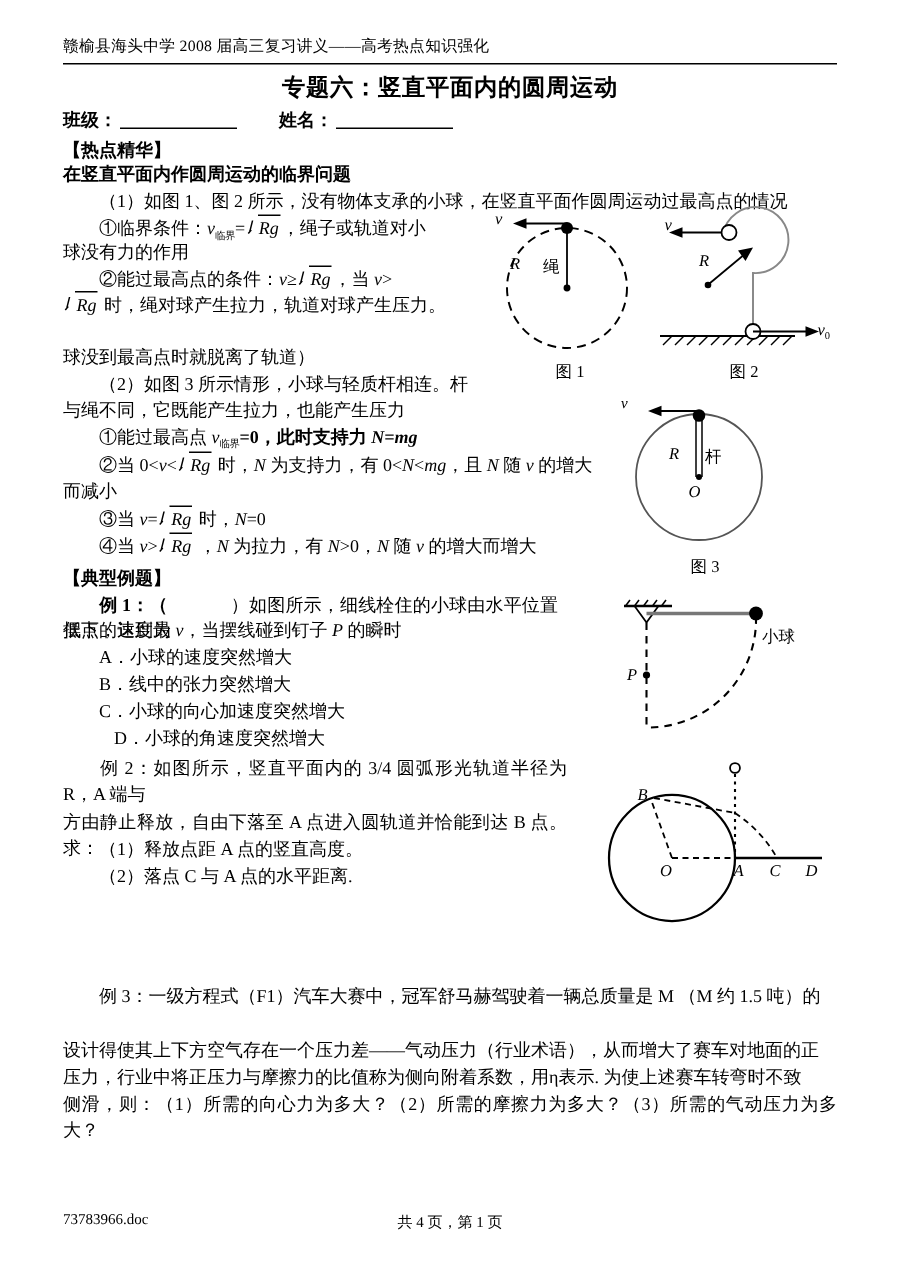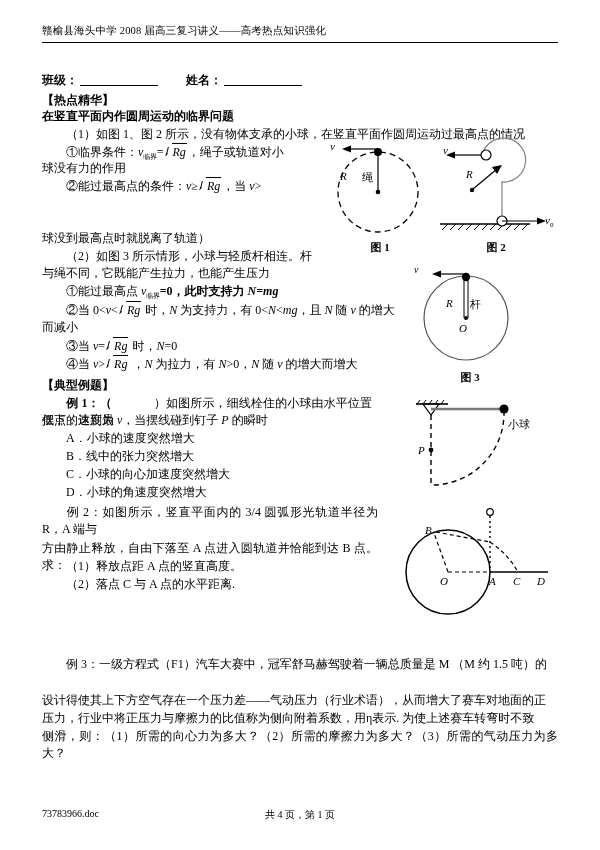--- a/index.html
+++ b/index.html
@@ -117,21 +117,20 @@
     font-style: italic;
   }
 
   
   .fig { position: absolute; }
   .figcap {
     position: absolute;
     font-size: 11px;
     text-align: center;
     font-family: "Liberation Serif", serif;
-    font-weight: bold;
   }
   .footer {
     position: absolute;
     top: 808px;
     left: 42px;
     width: 516px;
     font-size: 10px;
   }
   .footer .left { position: absolute; left: 0; top: 0; }
   .footer .center { position: absolute; left: 0; top: 0; width: 516px; text-align: center; }
@@ -139,38 +138,42 @@
   .mathrow { white-space: nowrap; }
 </style>
 </head>
 <body>
 
 <div class="page">
 
   <div class="header">赣榆县海头中学 2008 届高三复习讲义——高考热点知识强化</div>
   <div class="header-rule"></div>
 
+  <div class="title">专题六：竖直平面内的圆周运动</div>
 
   <div class="name-row">
     <span>班级：</span><span class="blank"></span><span class="gap"></span><span>姓名：</span><span class="blank"></span>
   </div>
 
   <div class="sec-head" style="left:42px; top:92px;">【热点精华】</div>
   <div class="sec-head" style="left:42px; top:108px;">在竖直平面内作圆周运动的临界问题</div>
 
   <div class="bodytext ind1" style="left:42px; top:126px; width:516px;">（1）如图 1、图 2 所示，没有物体支承的小球，在竖直平面作圆周运动过最高点的情况</div>
 
   <div class="bodytext" style="left:42px; top:143px; width:290px;">
     <span style="display:inline-block;width:24px"></span><span>①临界条件：</span><span class="it">v</span><span class="sub">临界</span><span>=</span><span class="sqrt"><span class="rad">Rg</span></span><span>，绳子或轨道对小</span>
   </div>
   <div class="bodytext" style="left:42px; top:160px; width:290px;">球没有力的作用</div>
 
   <div class="bodytext" style="left:42px; top:177px; width:300px;">
     <span style="display:inline-block;width:24px"></span><span>②能过最高点的条件：</span><span class="it">v</span><span>≥</span><span class="sqrt"><span class="rad">Rg</span></span><span>，当 </span><span class="it">v</span><span>&gt;</span>
   </div>
+  <div class="bodytext" style="left:42px; top:194px; width:310px;">
+    <span class="sqrt"><span class="rad">Rg</span></span><span> 时，绳对球产生拉力，轨道对球产生压力。</span>
+  </div>
 
   <div class="bodytext" style="left:42px; top:230px; width:300px;">球没到最高点时就脱离了轨道）</div>
 
   <div class="bodytext" style="left:42px; top:248px; width:300px;">
     <span style="display:inline-block;width:24px"></span><span>（2）如图 3 所示情形，小球与轻质杆相连。杆</span>
   </div>
   <div class="bodytext" style="left:42px; top:265px; width:300px;">与绳不同，它既能产生拉力，也能产生压力</div>
 
   <div class="bodytext" style="left:42px; top:283px; width:300px;">
     <span style="display:inline-block;width:24px"></span><span>①能过最高点 </span><span class="it">v</span><span class="sub">临界</span><span class="bold">=0，此时支持力 </span><span class="it bold">N=mg</span>
@@ -199,21 +202,21 @@
   </div>
   <div class="bodytext" style="left:42px; top:430px; width:330px;">
     <span style="display:inline-block;width:24px"></span><span>A．小球的速度突然增大</span>
   </div>
   <div class="bodytext" style="left:42px; top:448px; width:330px;">
     <span style="display:inline-block;width:24px"></span><span>B．线中的张力突然增大</span>
   </div>
   <div class="bodytext" style="left:42px; top:466px; width:330px;">
     <span style="display:inline-block;width:24px"></span><span>C．小球的向心加速度突然增大</span>
   </div>
-  <div class="bodytext" style="left:42px; top:484px; width:330px;">
+  <div class="bodytext" style="left:52px; top:484px; width:330px;">
     <span style="display:inline-block;width:24px"></span><span>D．小球的角速度突然增大</span>
   </div>
 
   <div class="bodytext" style="left:42px; top:504px; width:336px;">
     <span style="display:inline-block;width:24px"></span><span>例 2：如图所示，竖直平面内的 3/4 圆弧形光轨道半径为 R，A 端与</span>
   </div>
   <div class="bodytext" style="left:42px; top:540px; width:336px;">方由静止释放，自由下落至 A 点进入圆轨道并恰能到达 B 点。求：</div>
   <div class="bodytext" style="left:42px; top:558px; width:336px;">
     <span style="display:inline-block;width:24px"></span><span>（1）释放点距 A 点的竖直高度。</span>
   </div>

